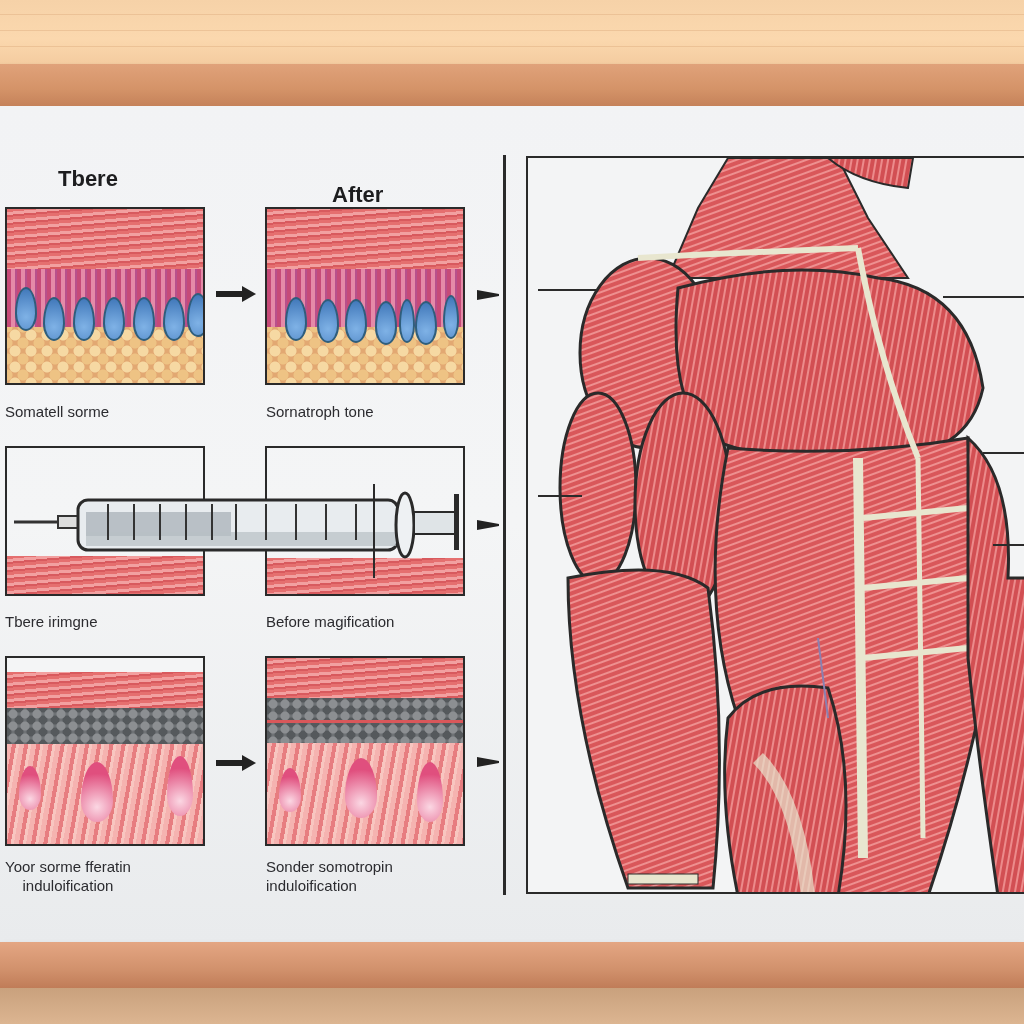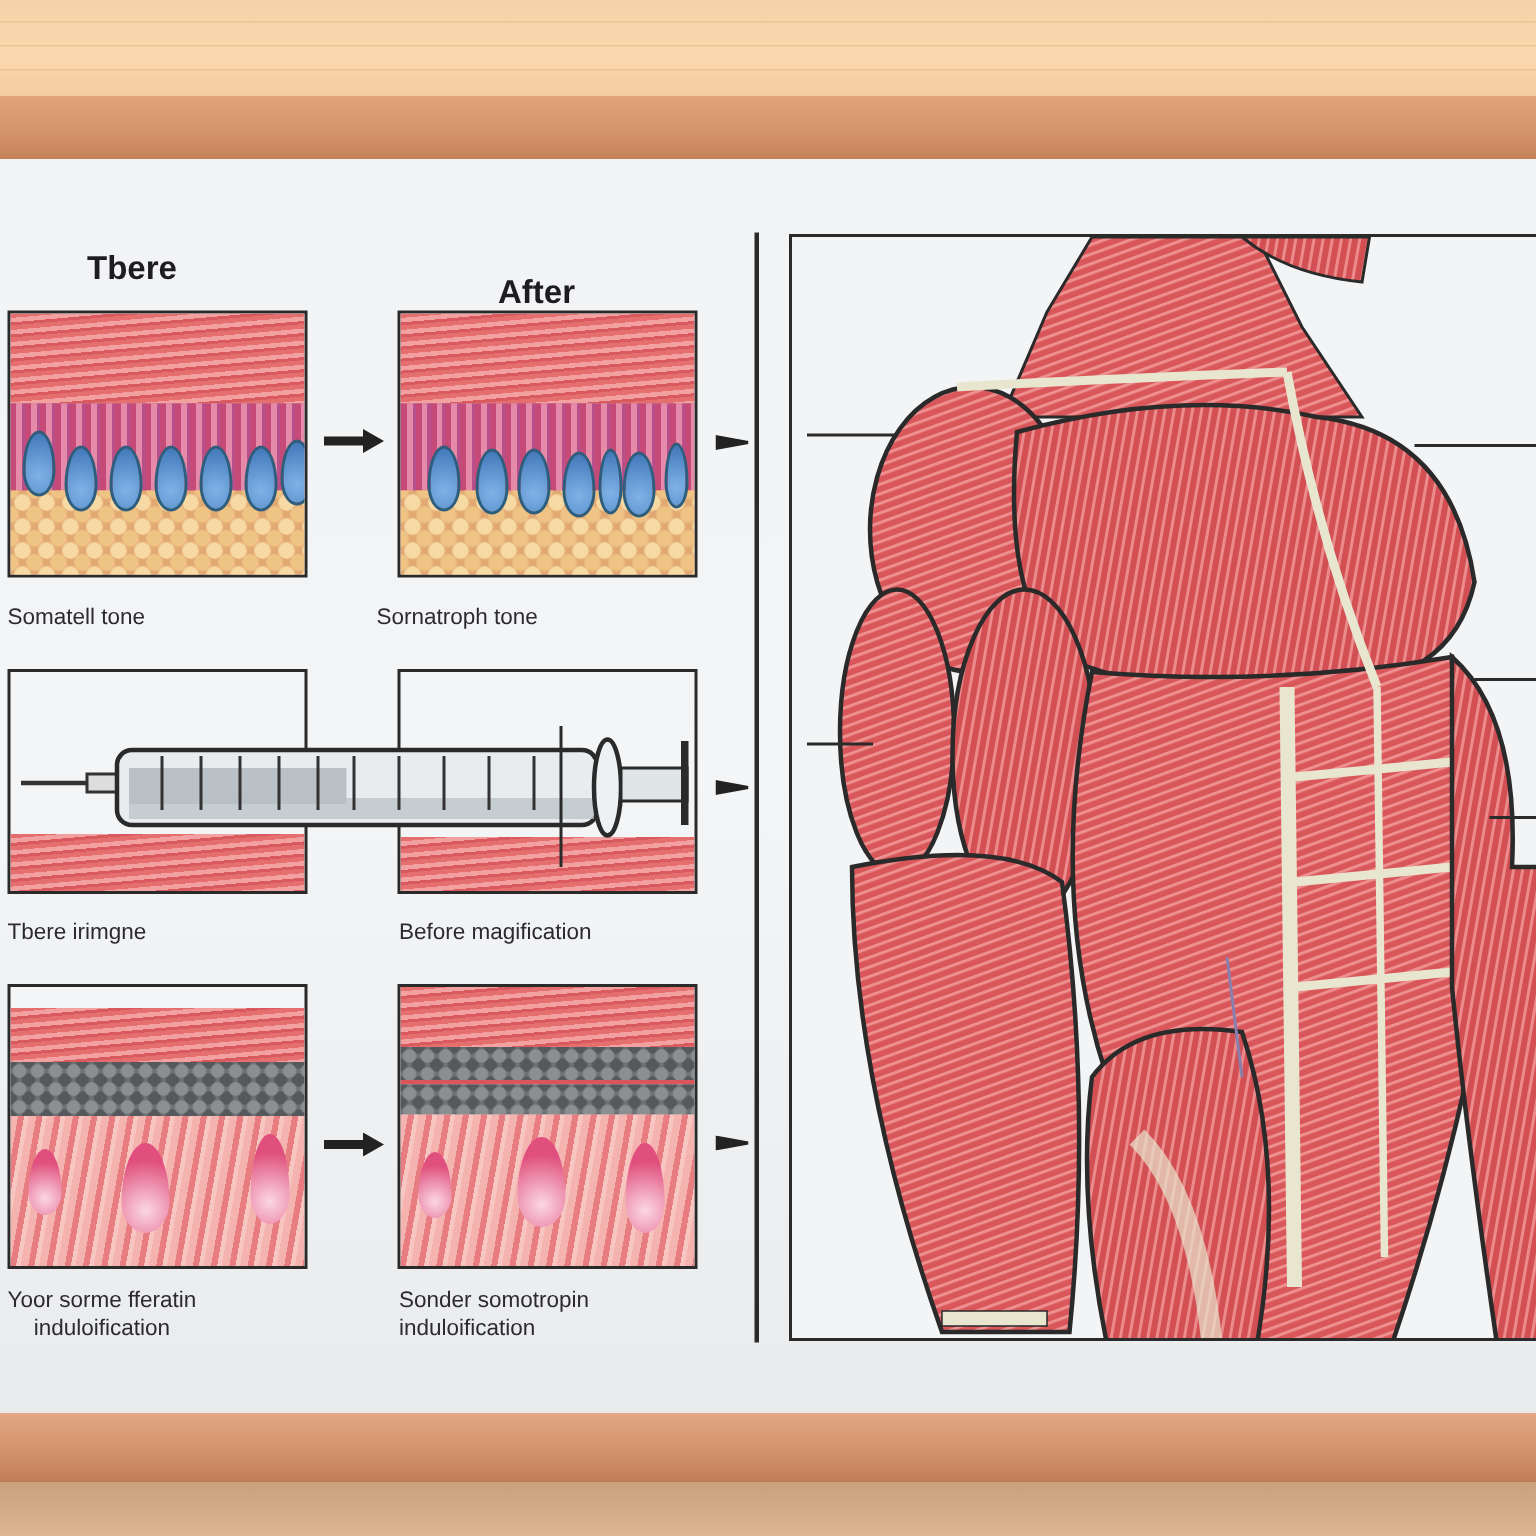--- a/index.html
+++ b/index.html
@@ -68,22 +68,22 @@
   <div class="pink-fibers" style="top:60px;height:60px;"></div>
   <div class="fat-layer" style="top:118px;height:60px;"></div>
   <div class="drop" style="left:18px;top:88px;"></div>
   <div class="drop" style="left:50px;top:90px;"></div>
   <div class="drop" style="left:78px;top:90px;"></div>
   <div class="drop" style="left:108px;top:92px;"></div>
   <div class="drop" style="left:132px;top:90px;width:16px;"></div>
   <div class="drop" style="left:148px;top:92px;"></div>
   <div class="drop" style="left:176px;top:86px;width:16px;"></div>
 </div>
-<div class="caption" style="left:5px;top:402px;">Somatell tone</div>
-<div class="caption" style="left:251px;top:402px;">Sornatroph tone</div>
+<div class="caption" style="left:5px;top:402px;">Somatell sorme</div>
+<div class="caption" style="left:266px;top:402px;">Sornatroph tone</div>
 
 <div class="panel" style="left:5px;top:446px;width:200px;height:150px;border-bottom:2px solid #2a2a2a;">
   <div class="muscle-layer" style="top:108px;height:42px;"></div>
 </div>
 <div class="panel" style="left:265px;top:446px;width:200px;height:150px;">
   <div class="muscle-layer" style="top:110px;height:40px;"></div>
 </div>
 <svg style="position:absolute;left:12px;top:470px;width:455px;height:110px;" viewBox="0 0 455 110">
   <line x1="2" y1="52" x2="48" y2="52" stroke="#333" stroke-width="3"></line>
   <rect x="46" y="46" width="20" height="12" fill="#ddd" stroke="#333" stroke-width="2"></rect>

